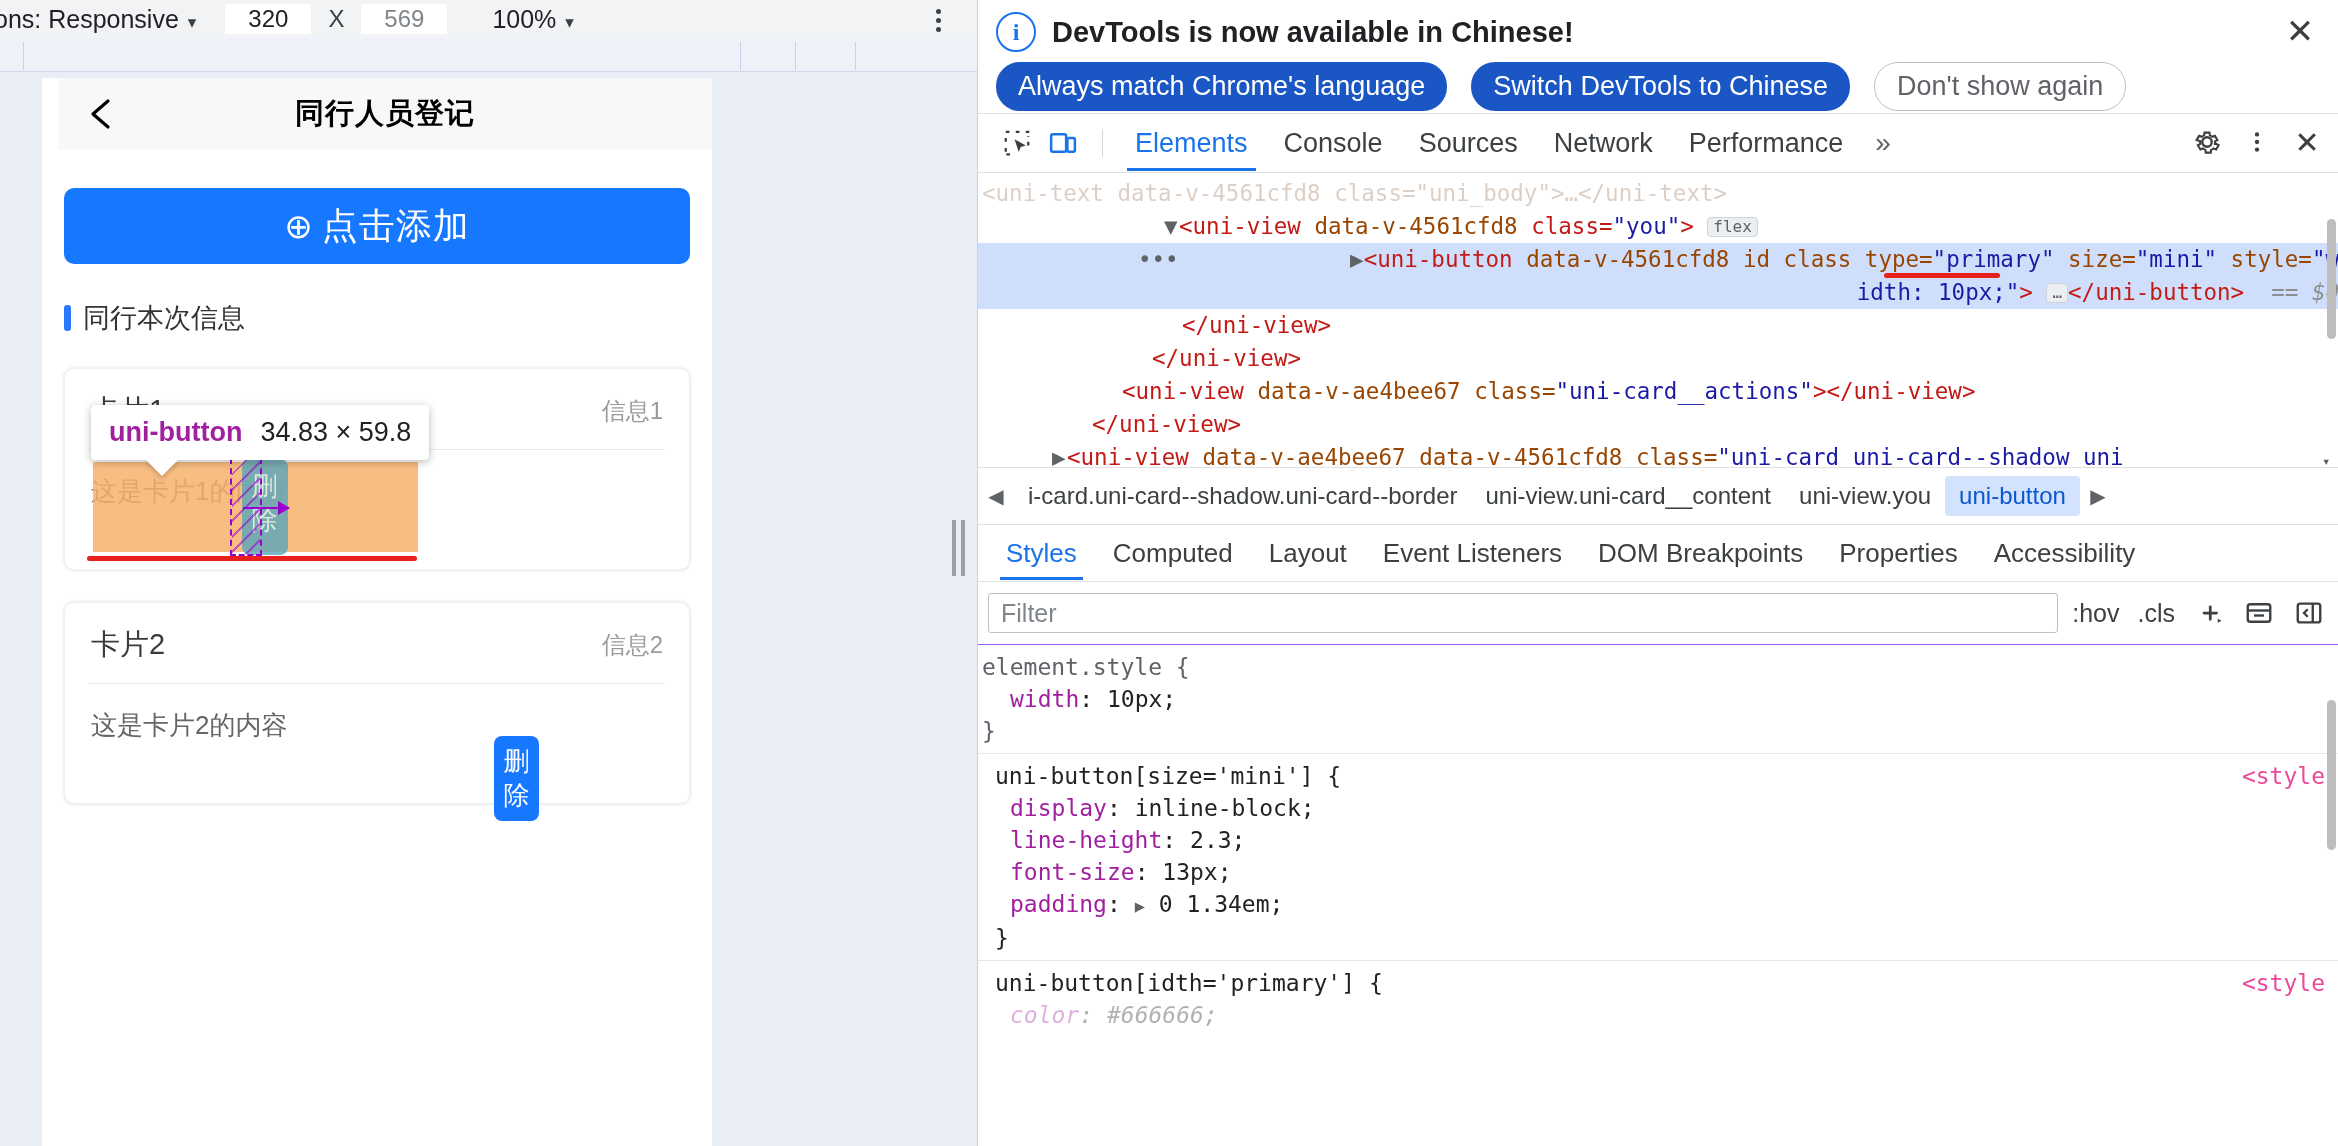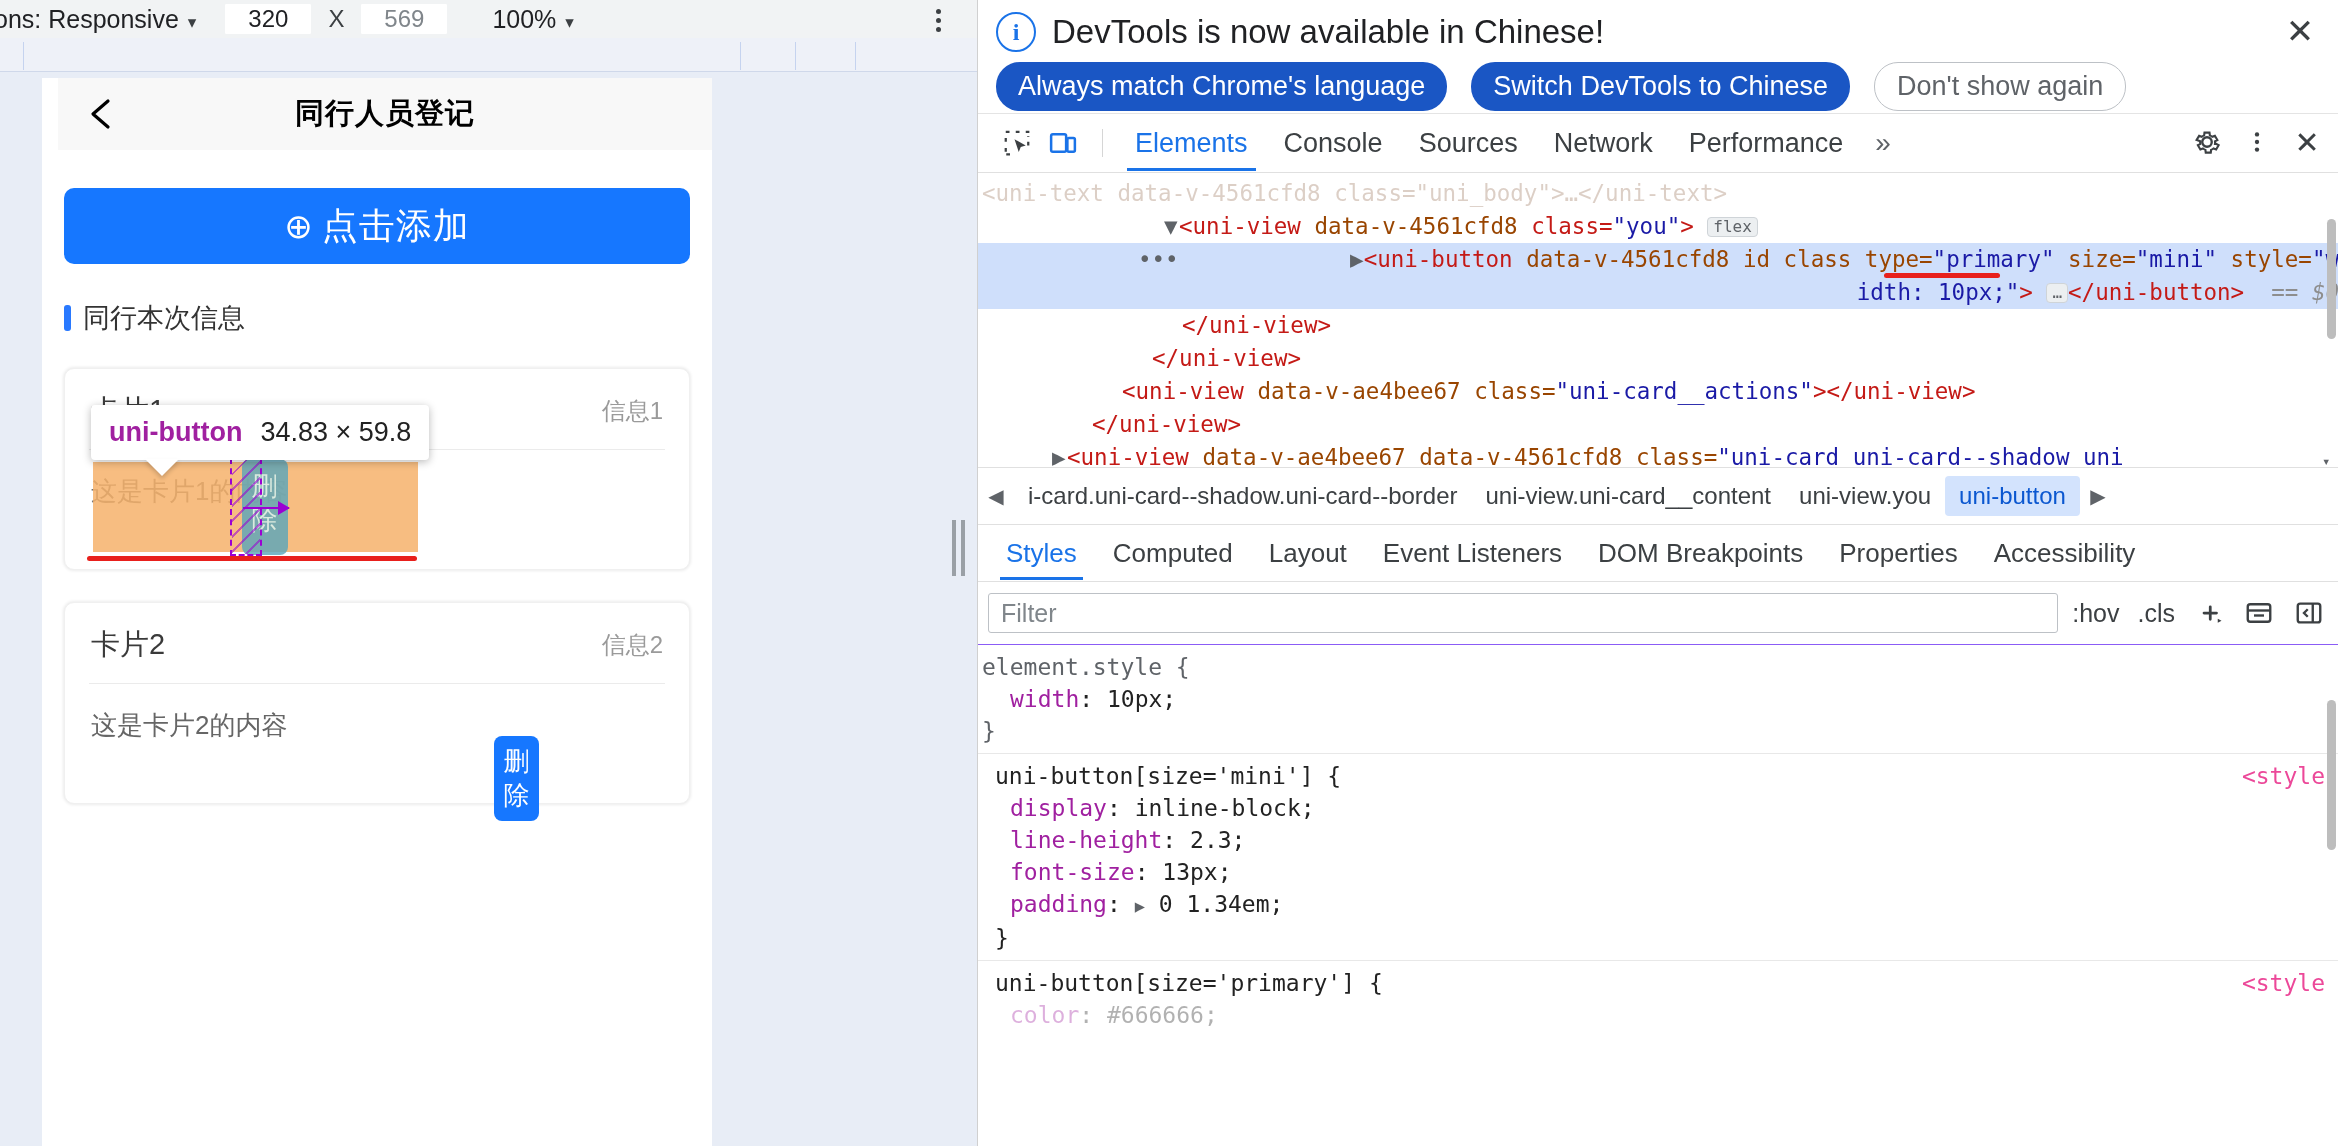--- a/index.html
+++ b/index.html
@@ -87,21 +87,21 @@
 
   .annot-red{position:absolute;background:#e8201c;border-radius:3px;z-index:45;}
   .grab-wrap{position:absolute;left:952px;top:520px;display:flex;gap:5px;}
 
   
   .devtools{position:absolute;left:977px;top:0;width:1361px;height:1146px;background:#fff;border-left:1px solid #d0d0d0;overflow:hidden;}
 
   .notice{position:relative;height:113px;background:#fff;border-bottom:1px solid #e4e4e4;}
   .notice-row1{display:flex;align-items:center;gap:16px;padding:12px 0 0 18px;}
   .info-ic{width:36px;height:36px;border-radius:50%;border:2.5px solid #1a73e8;color:#1a73e8;font-size:24px;font-weight:bold;display:flex;align-items:center;justify-content:center;font-family:"Liberation Serif",serif;flex:none;}
-  .notice-txt{font-size:33px;color:#202124;}
+  .notice-txt{font-size:29px;color:#202124;font-weight:bold;}
   .notice-row2{display:flex;align-items:center;gap:24px;padding:10px 0 8px 18px;}
   .btn-pri{background:#1a56c4;color:#fff;border-radius:24px;padding:9px 22px;font-size:27px;white-space:nowrap;}
   .btn-sec{background:#fff;color:#5f6368;border:1px solid #bdc1c6;border-radius:24px;padding:8px 22px;font-size:27px;white-space:nowrap;}
   .notice-close{position:absolute;right:22px;top:14px;width:34px;height:34px;color:#3c4043;font-size:34px;line-height:34px;text-align:center;}
 
   .dt-tabs{position:relative;height:58px;background:#fff;border-bottom:1px solid #e0e0e0;display:flex;align-items:center;padding-left:18px;gap:0;}
   .tb-ic{width:42px;height:42px;display:flex;align-items:center;justify-content:center;margin-right:4px;}
   .tb-div{width:1px;height:28px;background:#d6d6d6;margin:0 14px;}
   .dt-tab{font-size:27px;color:#3c4043;padding:0 18px;height:56px;display:flex;align-items:center;position:relative;white-space:nowrap;}
   .dt-tab.active{color:#1a73e8;}
@@ -376,19 +376,19 @@
       <div class="css-sel-b"><span>uni-button[size='mini']</span> {</div>
       <div class="ind"><span class="prop">display</span><span class="val">: </span><span class="val">inline-block</span><span class="val">;</span></div>
       <div class="ind"><span class="prop">line-height</span><span class="val">: </span><span class="val">2.3</span><span class="val">;</span></div>
       <div class="ind"><span class="prop">font-size</span><span class="val">: </span><span class="val">13px</span><span class="val">;</span></div>
       <div class="ind"><span class="prop">padding</span><span class="val">: </span><span class="tri-sm">▶</span><span class="val"> </span><span class="val">0 1.34em</span><span class="val">;</span></div>
       <div class="css-sel-b">}</div>
     </div>
 
     <div class="css-block" style="border-bottom:none;">
       <span class="src-link">&lt;style</span>
-      <div class="css-sel-b"><span>uni-button[size='primary']</span> {</div>
-      <div class="ind" style="opacity:.35;"><span class="prop">color</span><span class="val">: </span><span class="val">#666666;</span></div>
+      <div class="css-sel-b"><span>uni-button[idth='primary']</span> {</div>
+      <div class="ind" style="opacity:.35;font-style:italic;"><span class="prop">color</span><span class="val">: </span><span class="val">#666666;</span></div>
     </div>
 
     <div class="styles-scroll"></div>
   </div>
 </div>
 
 </body></html>

